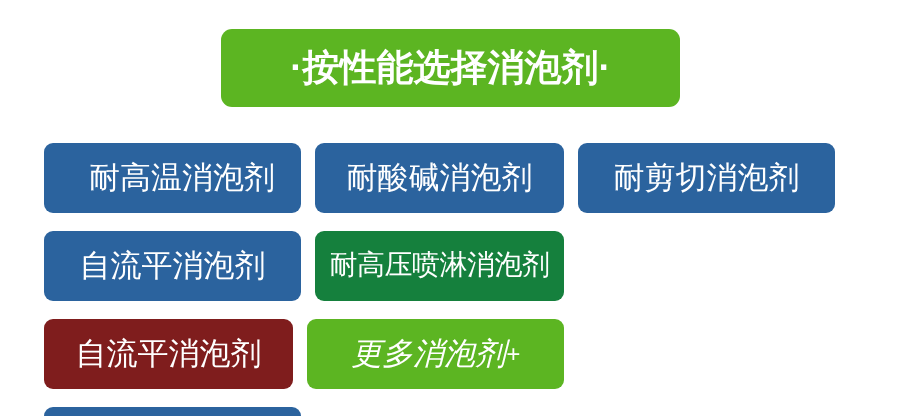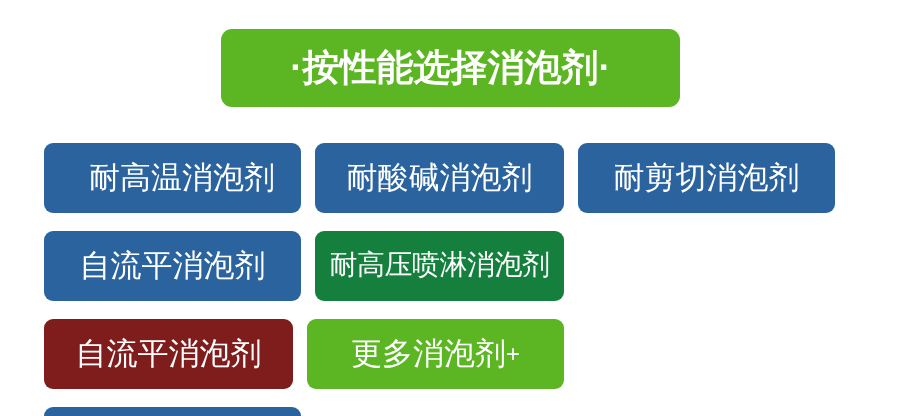--- a/index.html
+++ b/index.html
@@ -76,20 +76,21 @@
   }
   .cell:last-child {
     margin-right: 0;
   }
   .cell.col-a { width: 257px; }
   .cell.col-b { width: 249px; }
   .cell.col-c { width: 257px; }
 
   .cell.is-green {
     background: #5cb522;
+    font-style: italic;
   }
 
   .cell-label {
     color: #ffffff;
     font-size: 31px;
     font-weight: normal;
     line-height: 1;
     white-space: nowrap;
     text-align: center;
     transform: translateY(-1px);

